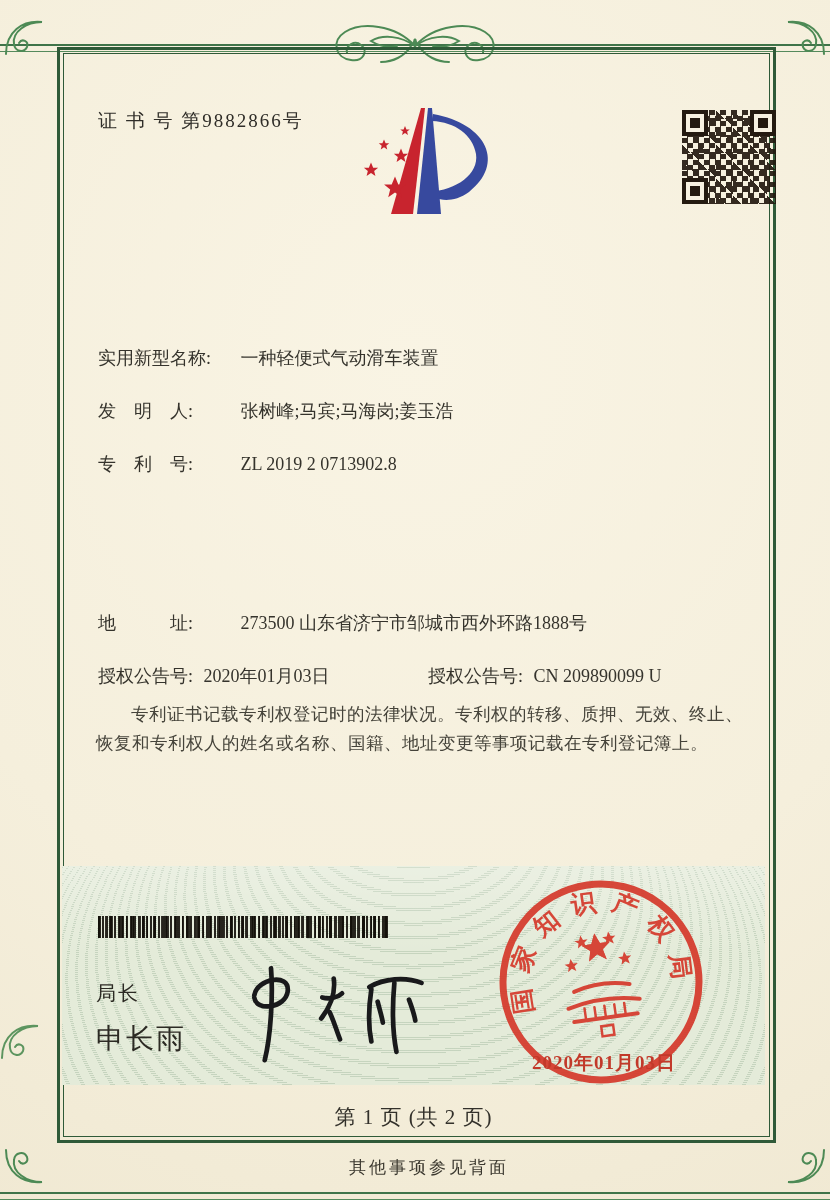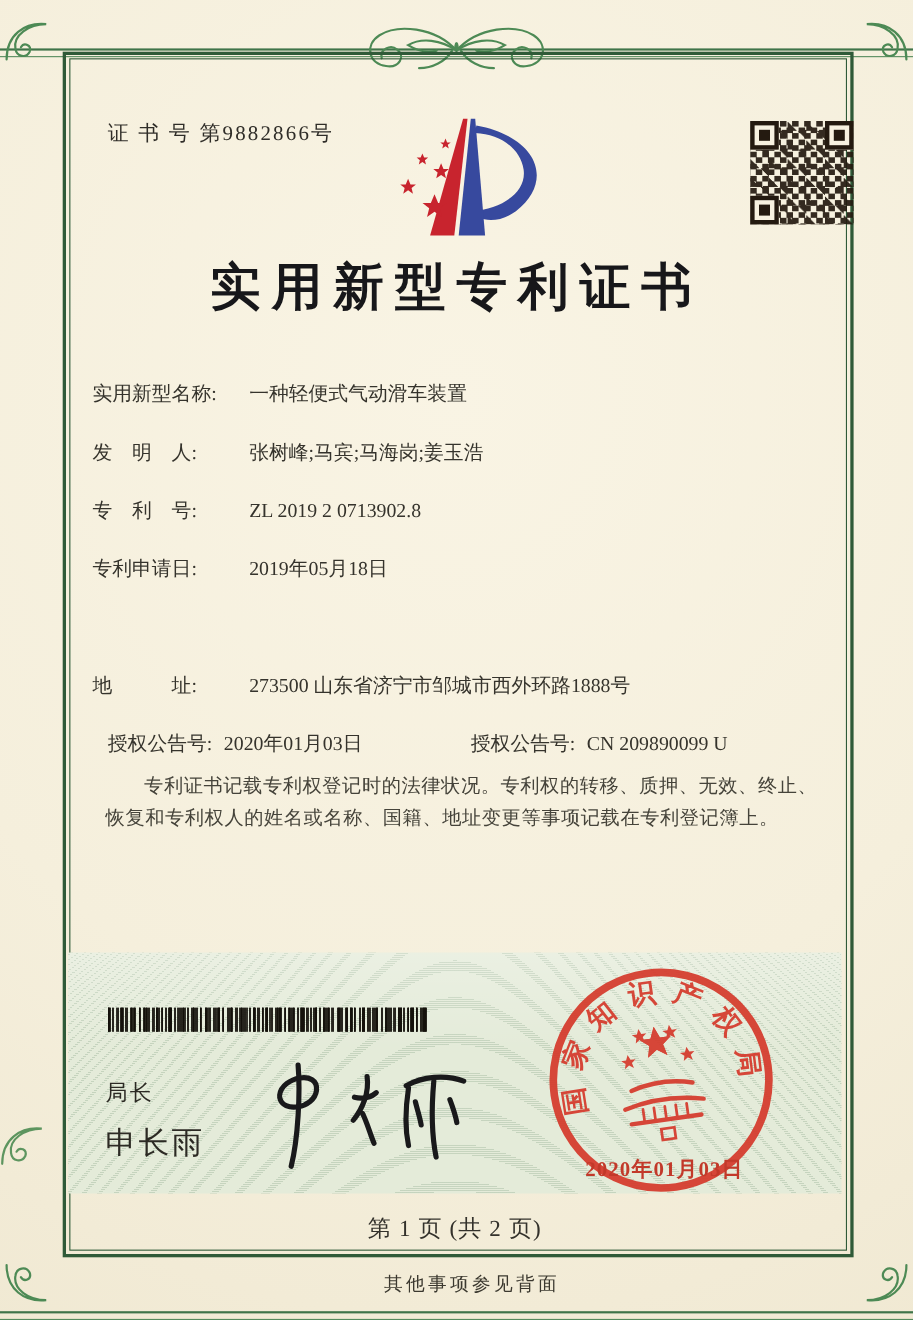--- a/index.html
+++ b/index.html
@@ -39,21 +39,21 @@
     background-size:11px 11px,17px 17px;opacity:.92;}
   .finder{position:absolute;width:26px;height:26px;background:#f7f1e0;}
   .finder::before{content:"";position:absolute;inset:0;border:4px solid #241a10;}
   .finder::after{content:"";position:absolute;inset:8px;background:#241a10;}
   .finder.tl{left:0;top:0}.finder.tr{left:68px;top:0}.finder.bl{left:0;top:68px}
   .title{
     position:absolute;left:0;top:230px;width:830px;text-align:center;
     font-size:46px;font-weight:700;letter-spacing:10px;color:#17171a;
   }
   
-  .field{position:absolute;left:84px;font-size:18px;color:#35332c;white-space:nowrap;}
+  .field{position:absolute;left:98px;font-size:18px;color:#35332c;white-space:nowrap;}
   .field .lab{display:inline-block;min-width:132px;}
   .field .val{margin-left:6px;}
   .f0{top:346px}.f1{top:399px}.f2{top:452px}.f3{top:505px}.f4{top:558px}.f5{top:611px}
   .grant-row{position:absolute;left:98px;top:664px;font-size:18px;color:#35332c;white-space:nowrap;}
   .grant-row .right{position:absolute;left:330px;top:0;white-space:nowrap;}
   
   .paras{position:absolute;left:96px;top:700px;width:650px;font-size:17.5px;
     line-height:29px;color:#45433a;letter-spacing:.5px;}
   .paras p{margin:0;text-indent:2em;}
   
@@ -138,37 +138,32 @@
     </g>
   </svg>
 
   <div class="qr">
     <div class="modules"></div>
     <div class="finder tl"></div>
     <div class="finder tr"></div>
     <div class="finder bl"></div>
   </div>
 
-  <div class="title">实用新型专利证书</div>
 
   <div class="field f0">
     <span class="lab">实用新型名称:</span>
     <span class="val">一种轻便式气动滑车装置</span>
   </div>
   <div class="field f1">
     <span class="lab">发　明　人:</span>
     <span class="val">张树峰;马宾;马海岗;姜玉浩</span>
   </div>
   <div class="field f2">
     <span class="lab">专　利　号:</span>
     <span class="val">ZL 2019 2 0713902.8</span>
-  </div>
-  <div class="field f3">
-    <span class="lab">专利申请日:</span>
-    <span class="val">2019年05月18日</span>
   </div>
   <div class="field f5">
     <span class="lab">地　　　址:</span>
     <span class="val">273500 山东省济宁市邹城市西外环路1888号</span>
   </div>
 
   <div class="grant-row">
     <span>授权公告号:</span>
     <span class="val" style="margin-left:6px">2020年01月03日</span>
     <span class="right">

